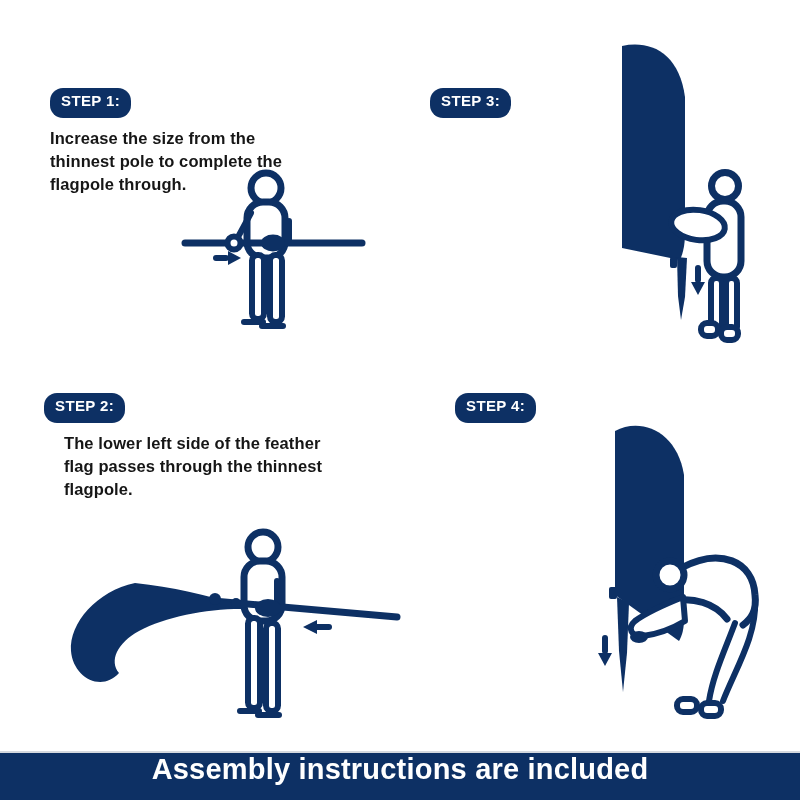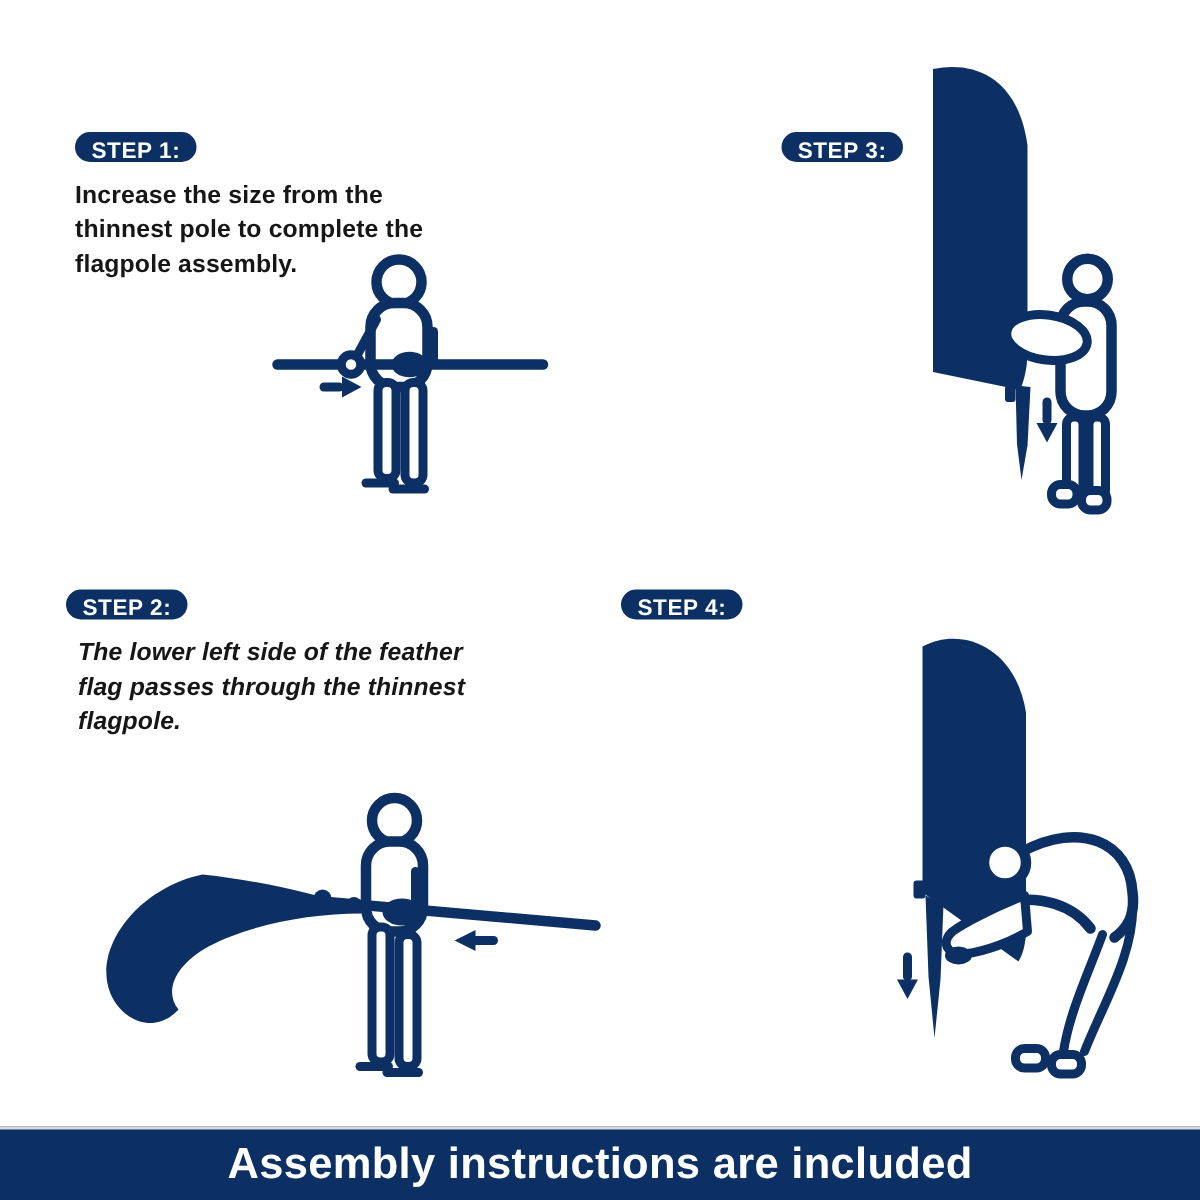--- a/index.html
+++ b/index.html
@@ -15,60 +15,60 @@
     color:var(--text);
   }
   .step{position:absolute;}
   .badge{
     display:inline-block;
     background:var(--navy);
     color:#fff;
     font-weight:700;
     font-size:15px;
     line-height:1;
-    padding:5px 11px 0 11px;
+    padding:5px 11px 10px 11px;
     border-radius:13px;
     letter-spacing:.4px;
   }
   .desc{
     margin:9px 0 0 0;
     font-size:16.5px;
     font-weight:700;
     line-height:1.38;
     letter-spacing:.1px;
   }
   .ill{position:absolute;color:var(--navy);}
   .ill svg{display:block;width:100%;height:100%;}
   .banner{
     position:absolute;left:0;right:0;bottom:0;height:47px;
     background:var(--navy);
     border-top:2px solid #d4d8de;
-    display:flex;align-items:center;justify-content:center;
+    display:flex;justify-content:center;
   }
   .banner-text{
     color:#fff;font-size:29px;font-weight:700;letter-spacing:.2px;
   }
   
   #step1{left:50px;top:88px;width:258px;}
   #step2{left:44px;top:393px;width:280px;}
-  #step2 .desc{margin-left:8px;width:278px;font-style:italic;}
-  #step3{left:430px;top:88px;width:172px;text-align:right;}
-  #step4{left:400px;top:393px;width:185px;}
+  #step2 .desc{margin-left:20px;width:278px;}
+  #step3{left:430px;top:88px;width:172px;}
+  #step4{left:441px;top:393px;width:185px;}
   #step4 .badge{margin-left:14px;}
   #ill1{left:170px;top:165px;width:230px;height:175px;}
   #ill2{left:55px;top:515px;width:370px;height:220px;}
   #ill3{left:595px;top:35px;width:170px;height:310px;}
   #ill4{left:585px;top:405px;width:200px;height:320px;}
 </style>
 </head>
 <body>
 
 <div class="step" id="step1">
   <span class="badge">STEP 1:</span>
-  <p class="desc">Increase the size from the thinnest pole to complete the flagpole assembly.</p>
+  <p class="desc">Increase the size from the thinnest pole to complete the flagpole through.</p>
 </div>
 
 <div class="step" id="step3">
   <span class="badge">STEP 3:</span>
 </div>
 
 <div class="step" id="step2">
   <span class="badge">STEP 2:</span>
   <p class="desc">The lower left side of the feather flag passes through the thinnest flagpole.</p>
 </div>

